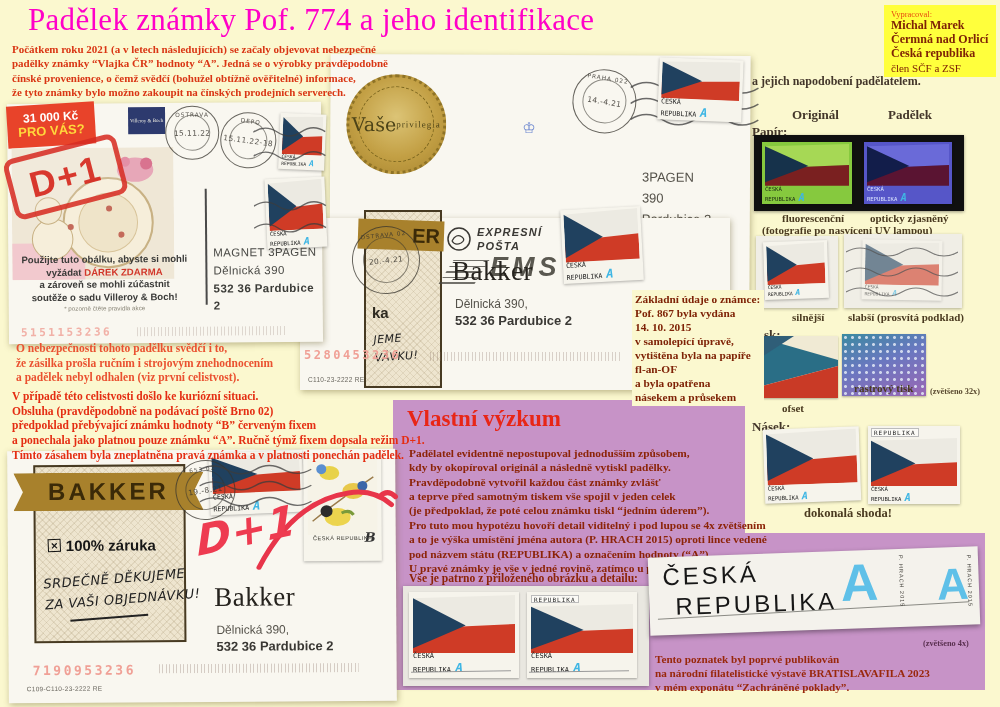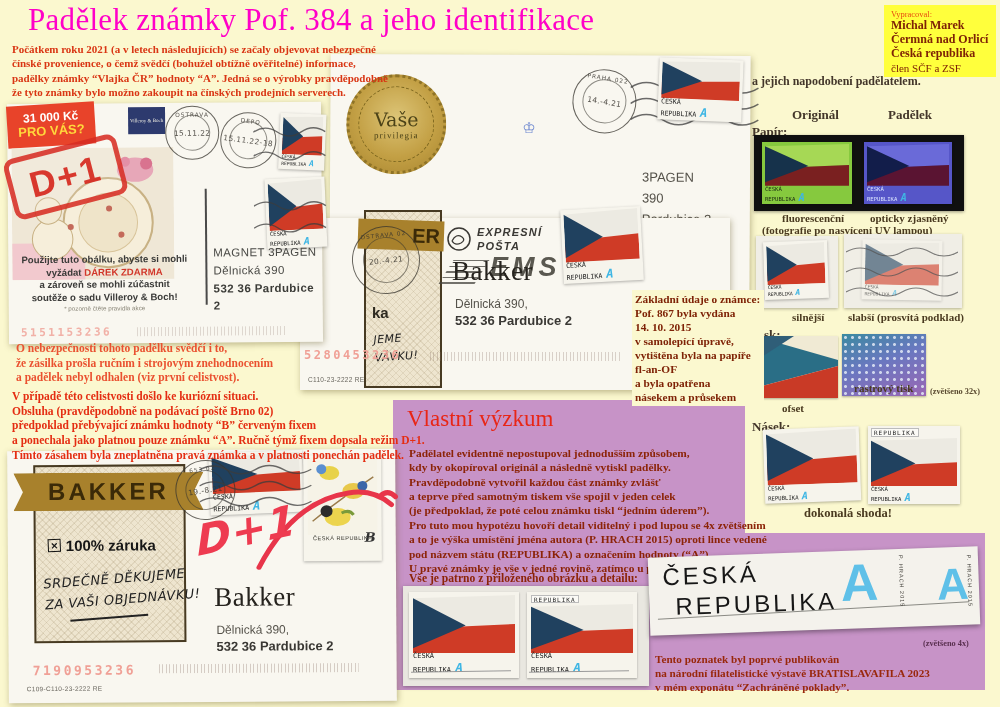--- a/index.html
+++ b/index.html
@@ -77,21 +77,21 @@
   .sv{color:#3fb6e4;font-style:italic;font-weight:bold}
   .s-sm .sv{font-size:8px}.s-md .sv{font-size:10px}.s-lg .sv{font-size:12px}
   .uvg{background:#86c93e}.uvg .fw{fill:#a6d855}.uvg .fr{fill:#7a2020}.uvg .fb{fill:#16324b}.uvg .slbl{color:#1a2a12}
   .uvb{background:#5656c8}.uvb .fw{fill:#6a6ad8}.uvb .fr{fill:#5a1432}.uvb .fb{fill:#121d4a}.uvb .slbl{color:#d8e2ff}
   .faded{opacity:.6}
   .wavy{position:absolute;opacity:.75}
 
   
   .seal{position:absolute;border-radius:50%;border:3px dotted #8f7326;color:#4c4318;text-align:center;
         background:radial-gradient(circle at 50% 42%,#dcc476 0%,#c3a045 55%,#a8852f 100%);
-        display:flex;flex-direction:column;align-items:center;justify-content:center}
+        display:flex;flex-direction:row;align-items:center;justify-content:center}
   .seal::before{content:"";position:absolute;inset:9px;border:1px dashed #7d671f;border-radius:50%}
   .seal .s1{font-size:19px;font-family:"DejaVu Serif",serif}
   .seal .s2{font-size:9px;letter-spacing:1px}
   .crown{font-size:15px;color:#6b86cf}
 
   
   .ems{position:absolute;display:flex;gap:5px;align-items:flex-start;color:#3a3834}
   .ems .t1{font-style:italic;font-weight:bold;font-size:11px;letter-spacing:1.2px;
            font-family:"Liberation Sans",sans-serif;line-height:1.25;display:block}
   .emsbig{position:absolute;font-family:"Liberation Sans",sans-serif;font-weight:bold;font-style:italic;
@@ -136,21 +136,21 @@
   .ofset{position:absolute;box-shadow:0 1px 2px rgba(0,0,0,.3)}
   .rastr{position:absolute;box-shadow:0 1px 2px rgba(0,0,0,.3);
          background:linear-gradient(160deg,#3a8aa0 0%,#6a78c0 45%,#9a66b4 100%)}
   .rastr::after{content:"";position:absolute;inset:0;
          background-image:radial-gradient(rgba(225,232,245,.85) 26%,transparent 32%);background-size:7px 7px}
   .zn{position:absolute;font-size:8.3px;color:#5a4a30;font-weight:600}
 
   
   .pinkrect{position:absolute;background:#c793c7;z-index:1}
   .research{left:393px;top:400px;width:592px;height:290px;z-index:3}
-  .research .rh{position:absolute;left:14px;top:6px;font-size:23px;color:#e82616;font-weight:400}
+  .research .rh{position:absolute;left:14px;top:6px;font-size:23px;color:#e82616;font-weight:700}
   .rp{position:absolute;font-size:11.4px;line-height:1.25;color:#8c2408;font-weight:600;white-space:nowrap}
   .rcap{position:absolute;left:16px;top:172px;font-size:11.6px;color:#8c2408;font-weight:600}
   .rpub{position:absolute;left:262px;top:252px;font-size:11.2px;line-height:1.25;color:#99280c;font-weight:600}
   .rzn{position:absolute;left:530px;top:239px;font-size:8.3px;color:#5a3050;font-weight:600}
   .pphoto{position:absolute;left:10px;top:186px;width:246px;height:100px;background:#e9e7e0;
           box-shadow:0 1px 4px rgba(0,0,0,.35);display:flex;gap:8px;padding:6px;align-items:flex-start}
   .pstamp{position:relative;background:#f6f4ec;width:110px;height:86px;box-shadow:0 1px 2px rgba(0,0,0,.3);
           padding:3px 4px;display:flex;flex-direction:column}
   .pstamp .slbl{font-size:7px}
   .pstamp .sv{font-size:13px}
@@ -169,33 +169,33 @@
          font-family:"Liberation Sans",sans-serif}
 </style>
 </head>
 <body>
 
 <div class="page">
 
   <div class="pinkrect" style="left:393px;top:400px;width:352px;height:290px"></div>
   <div class="pinkrect" style="left:745px;top:533px;width:240px;height:157px"></div>
 
-  <h1 class="abs title">Padělek známky Pof. 384 a jeho identifikace</h1>
+  <h1 class="abs title">Padělek známky Pof. 774 a jeho identifikace</h1>
   <div class="abs authbox">
     <div class="lbl">Vypracoval:</div>
     <div class="nm">Michal Marek</div>
     <div class="nm">Čermná nad Orlicí</div>
     <div class="nm">Česká republika</div>
     <div class="mem">člen SČF a ZSF</div>
   </div>
 
   <div class="abs intro">
     <div>Počátkem roku 2021 (a v letech následujících) se začaly objevovat nebezpečné</div>
+    <div>padělky známky “Vlajka ČR” hodnoty “A”. Jedná se o výrobky pravděpodobně</div>
     <div>čínské provenience, o čemž svědčí (bohužel obtížně ověřitelné) informace,</div>
-    <div>padělky známky “Vlajka ČR” hodnoty “A”. Jedná se o výrobky pravděpodobně</div>
     <div>že tyto známky bylo možno zakoupit na čínských prodejních serverech.</div>
   </div>
 
   <div class="env envB">
     <div class="seal" style="left:16px;top:20px;width:100px;height:100px">
       <span class="s1">Vaše</span>
       <span class="s2">privilegia</span>
     </div>
     <div class="pm" style="left:242px;top:14px;width:64px;height:64px;transform:rotate(9deg)">
       <span class="town">PRAHA 022</span>

